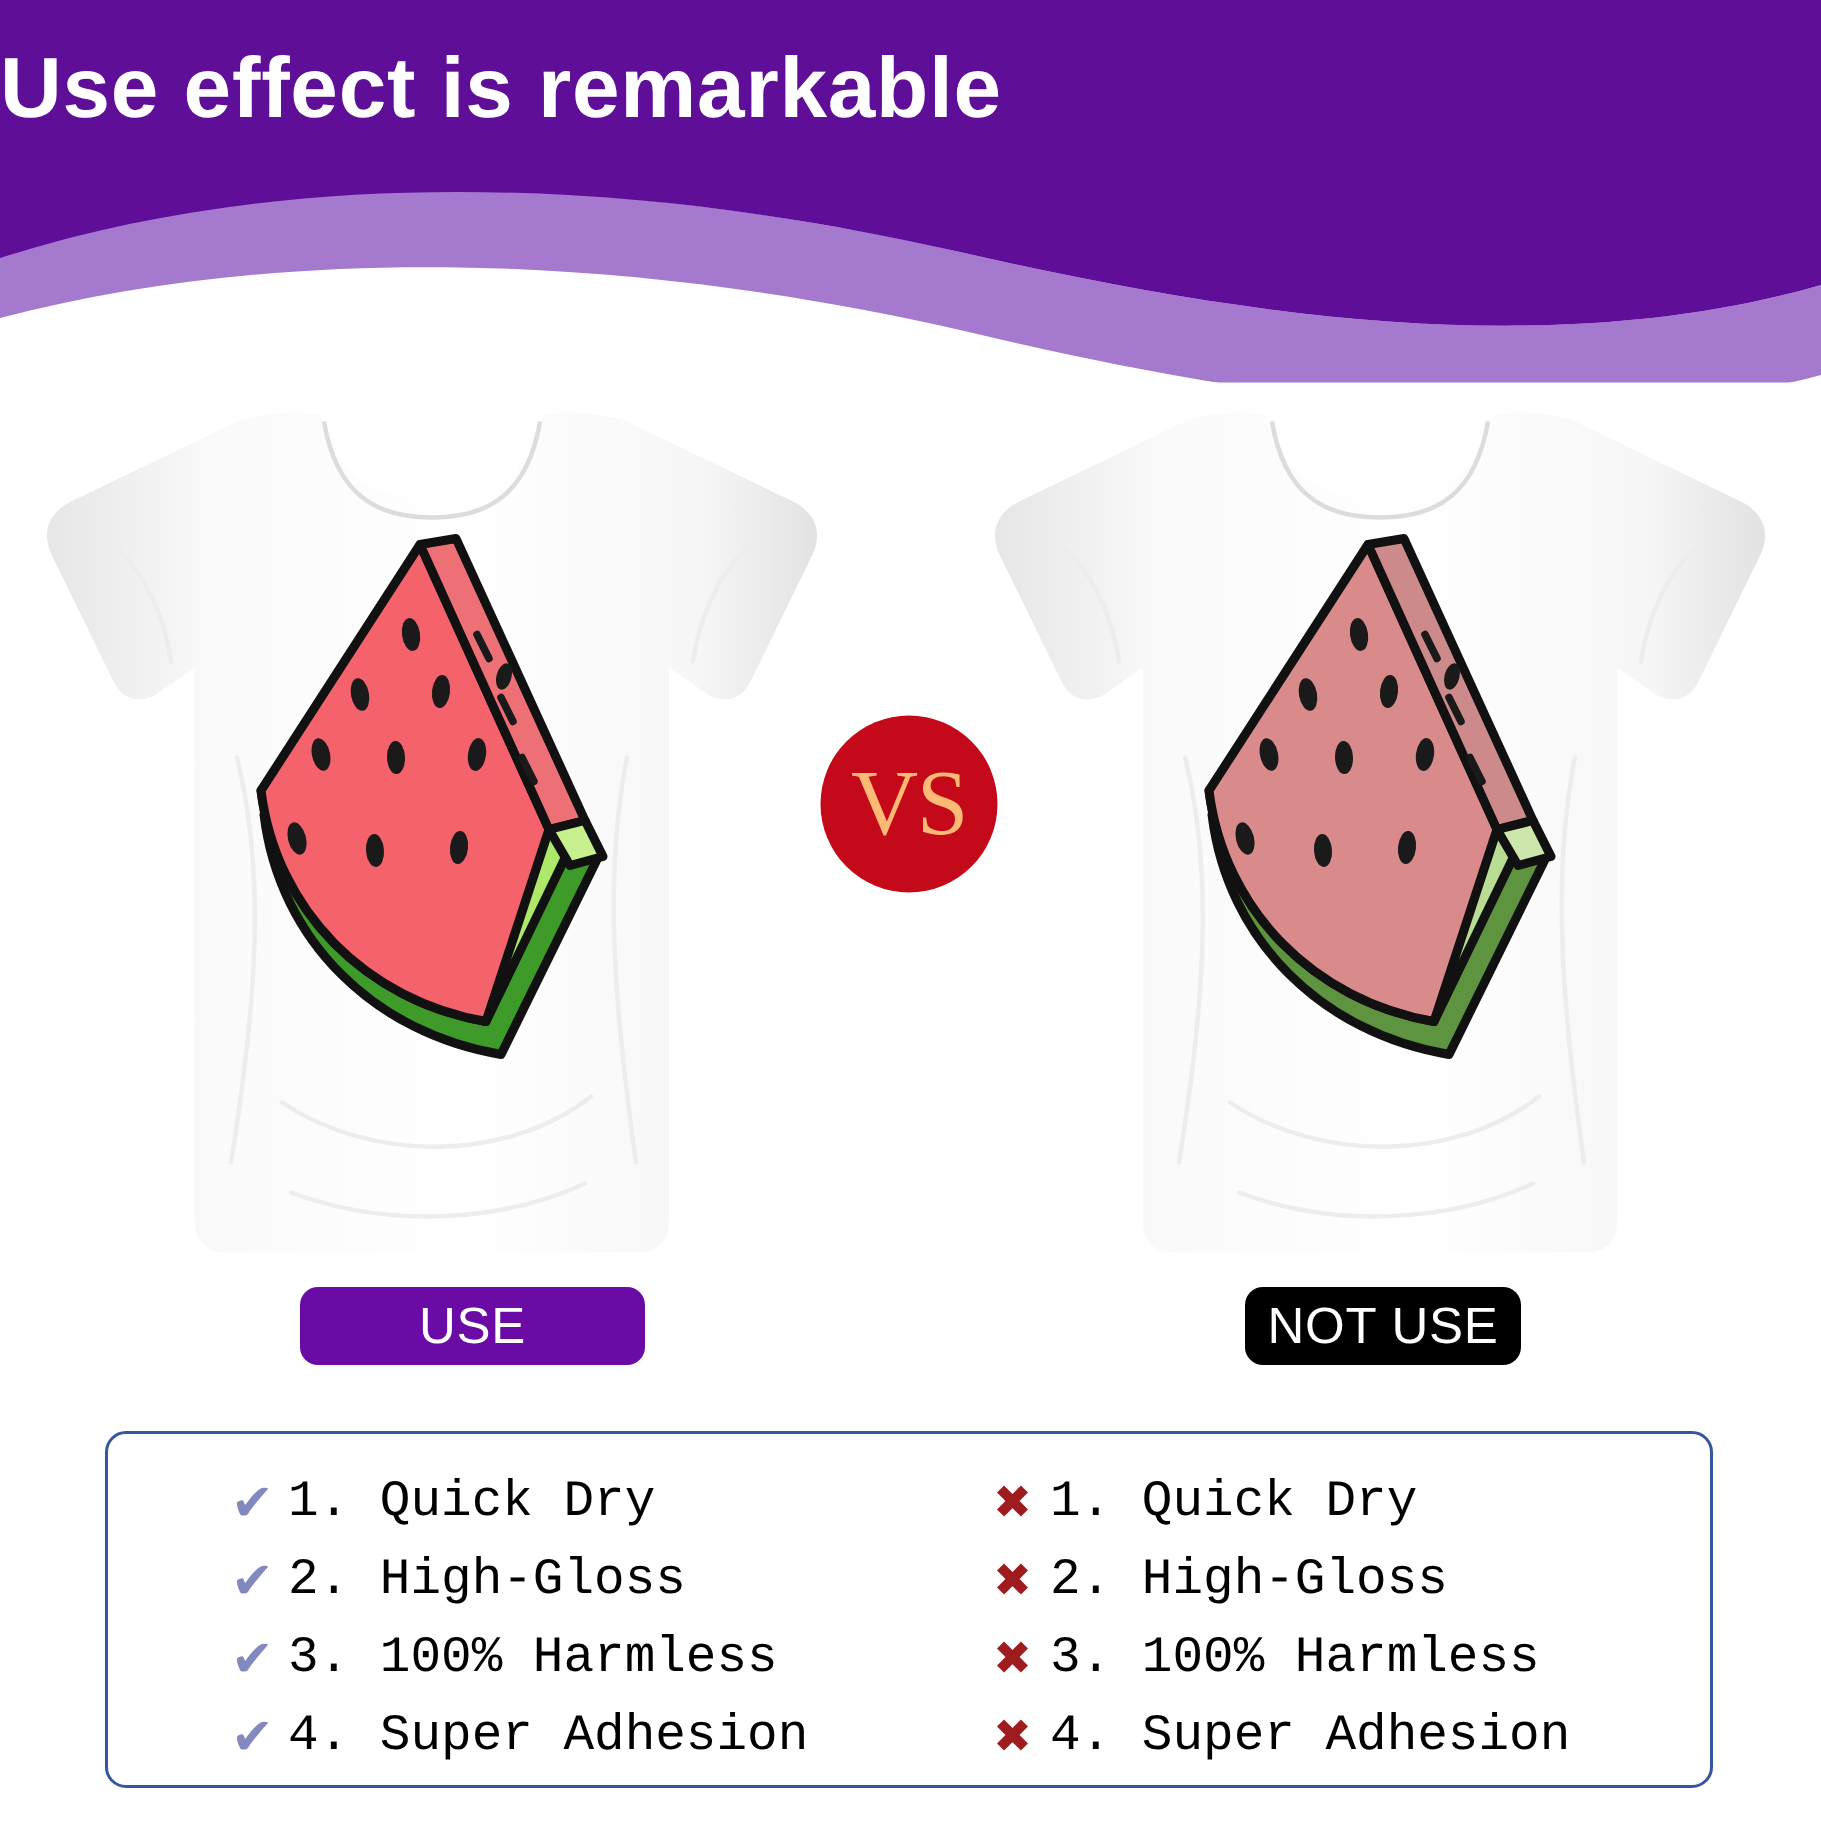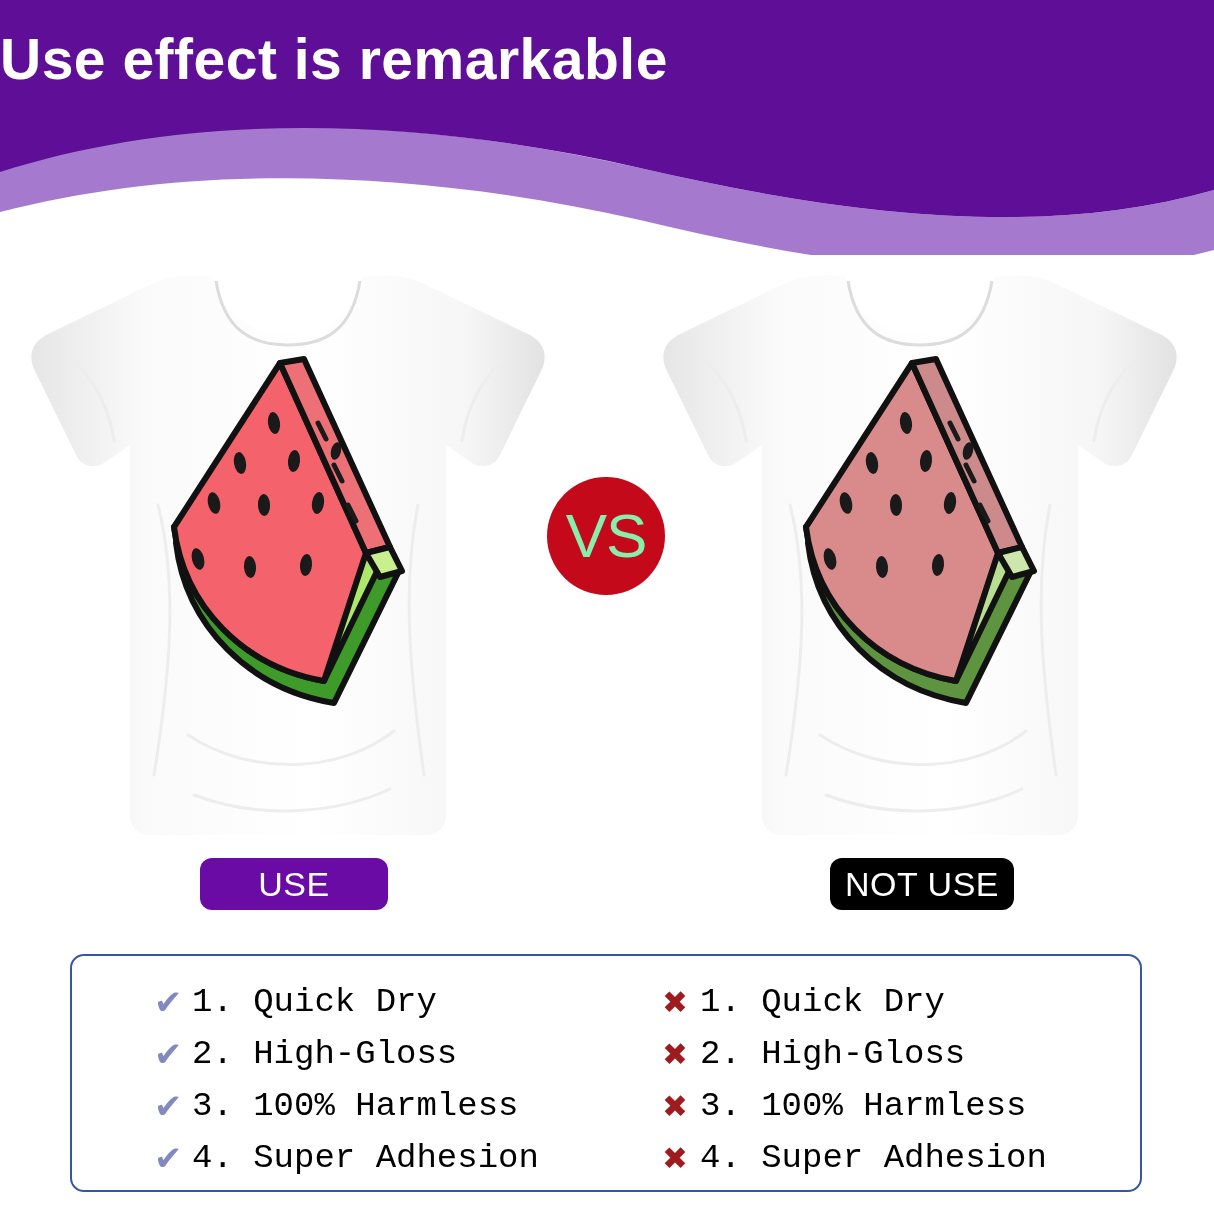--- a/index.html
+++ b/index.html
@@ -79,41 +79,41 @@
     width: 118px;
     height: 118px;
     border-radius: 50%;
     background: #C3091A;
     display: flex;
     align-items: center;
     justify-content: center;
     z-index: 5;
   }
   #vs-badge-label {
-    color: #86efac;
+    color: #fdba74;
     font-size: 62px;
     line-height: 62px;
     font-weight: 400;
     letter-spacing: -1px;
-    font-family: Liberation Sans, sans-serif;
+    font-family: Liberation Serif, serif;
   }
 
   
   .verdict-badge {
     position: absolute;
     height: 52px;
     border-radius: 12px;
     display: flex;
     align-items: center;
     justify-content: center;
   }
   #verdict-badge-use {
     left: 200px;
     top: 858px;
-    width: 188px;
+    width: 230px;
     background: #6B0BA5;
   }
   #verdict-badge-notuse {
     left: 830px;
     top: 858px;
     width: 184px;
     background: #000000;
   }
   .verdict-label {
     color: #ffffff;

